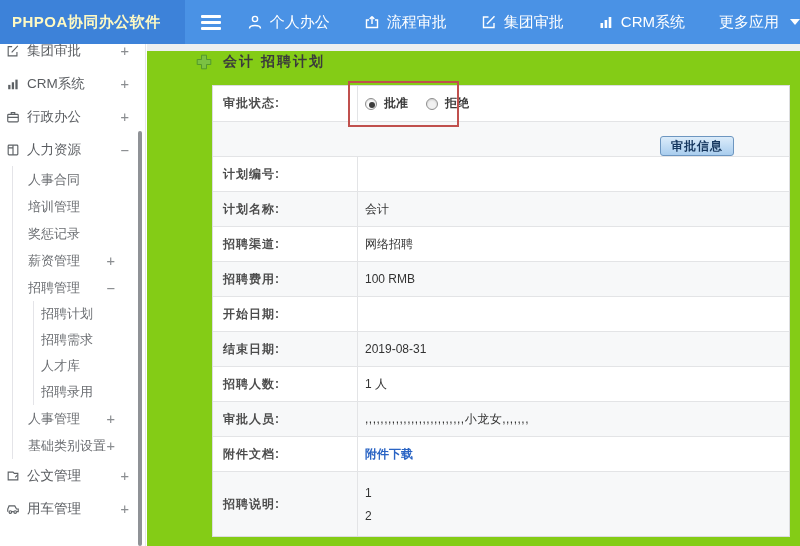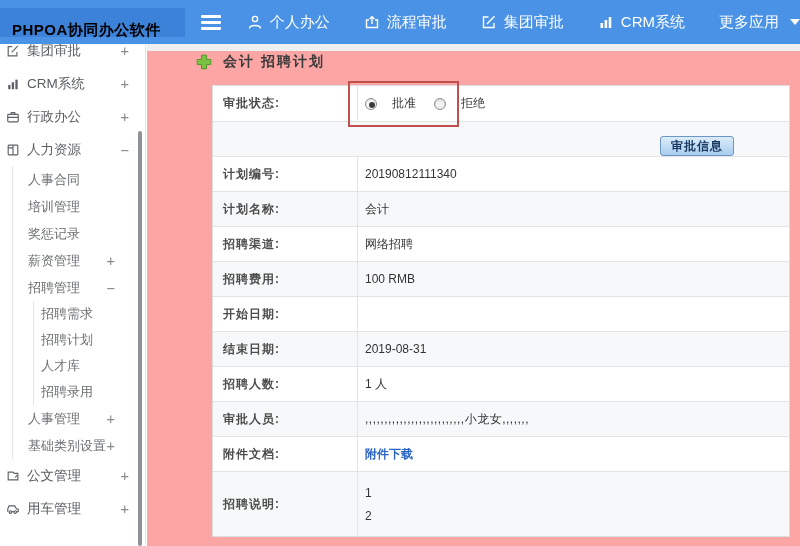--- a/index.html
+++ b/index.html
@@ -2,21 +2,21 @@
 <html><head>
 <meta charset="utf-8">
 <style>
   * { margin:0; padding:0; box-sizing:border-box; }
   html,body { width:800px; height:546px; overflow:hidden; }
   body { font-family:"Liberation Sans","DejaVu Sans",sans-serif; background:#fff; }
   .screen { position:relative; width:800px; height:546px; overflow:hidden; background:#fff; }
 
   
   .navbar { position:absolute; left:0; top:0; width:800px; height:44px; background:#4a92e5; display:flex; align-items:center; z-index:30; }
-  .brand { width:190px; height:29px; line-height:44px; background:#3d82d9; color:#000000; font-size:15px; font-weight:bold; padding-left:12px; letter-spacing:.5px; }
+  .brand { width:190px; height:44px; line-height:44px; background:#3d82d9; color:#fef9c3; font-size:15px; font-weight:bold; padding-left:12px; letter-spacing:.5px; }
   .hamburger { margin-left:16px; width:20px; display:flex; flex-direction:column; gap:3px; cursor:pointer; }
   .hamburger i { display:block; height:3px; background:#fff; border-radius:1px; }
   .nav-items { display:flex; align-items:center; margin-left:26px; gap:34px; }
   .nav-item { display:flex; align-items:center; gap:7px; color:#fff; font-size:15px; cursor:pointer; white-space:nowrap; }
   .nav-item svg { display:block; }
   .caret { width:0; height:0; border-left:5px solid transparent; border-right:5px solid transparent; border-top:6px solid #fff; margin-left:4px; }
 
   
   .sidebar { position:absolute; left:0; top:44px; width:146px; height:502px; background:#fff; border-right:1px solid #e4e6e8; overflow:hidden; z-index:20; }
   .side-scroll { position:absolute; left:138px; top:87px; width:4px; height:415px; background:#8f9296; border-radius:2px; z-index:25; }
@@ -25,37 +25,37 @@
   .s-item .lbl { white-space:nowrap; }
   .lv0 { height:33px; padding:0 16px 0 6px; font-size:13.5px; }
   .lv0 svg { margin-right:7px; flex:0 0 auto; }
   .exp { margin-left:auto; color:#8a8d90; font-size:14px; font-family:"DejaVu Sans Mono",monospace; }
   .group1 { border-left:1px solid #e4e4e8; margin-left:12px; }
   .group1 .s-item { height:27px; padding:0 30px 0 15px; font-size:13px; color:#6b6e72; }
   .group2 { border-left:1px solid #e4e4e8; margin-left:20px; }
   .group2 .s-item { height:26px; padding:0 30px 0 7px; font-size:13px; color:#6b6e72; }
 
   
-  .main { position:absolute; left:147px; top:44px; width:653px; height:502px; background:#fca5a5; }
+  .main { position:absolute; left:147px; top:44px; width:653px; height:502px; background:#84cc16; }
   .top-strip { position:absolute; left:0; top:0; width:653px; height:7px; background:#edeff0; }
   .page-title { position:absolute; left:49px; top:9px; display:flex; align-items:center; gap:11px; }
   .page-title .txt { font-size:14px; font-weight:bold; color:#3b3b3b; letter-spacing:2px; }
 
   .form-table { position:absolute; left:65px; top:41px; width:578px; background:#fff; border:1px solid #dcdddf; }
   .trow { display:flex; min-height:35px; align-items:stretch; }
   .trow + .trow { border-top:1px solid #e3e4e6; }
   .trow:nth-child(even) { background:#f7f8f9; }
   .tlabel { width:145px; flex:0 0 145px; border-right:1px solid #e3e4e6; display:flex; align-items:center; padding-left:10px; font-size:12px; font-weight:bold; color:#4c4c4c; letter-spacing:1px; }
   .tvalue { flex:1; display:flex; align-items:center; padding-left:7px; font-size:12px; color:#333; }
   .row-status { height:34px; }
   .row-button { height:34px; justify-content:flex-end; align-items:flex-end; display:flex; padding-right:55px; }
   .row-desc { height:65px; }
   .row-desc .tvalue { flex-direction:column; align-items:flex-start; justify-content:center; gap:9px; }
   .radio-group { display:flex; align-items:center; gap:18px; }
-  .radio-opt { display:flex; align-items:center; gap:15px; font-size:12px; font-weight:normal; color:#3a3a3a; cursor:pointer; }
+  .radio-opt { display:flex; align-items:center; gap:7px; font-size:12px; font-weight:bold; color:#3a3a3a; cursor:pointer; }
   .rb { width:12px; height:12px; border-radius:50%; border:1px solid #8e8e8e; background:#f1f1f1; position:relative; box-shadow:inset 0 1px 2px rgba(0,0,0,.15); }
   .rb.checked { background:#fdfdfd; }
   .rb.checked::after { content:""; position:absolute; left:3px; top:3px; width:6px; height:6px; border-radius:50%; background:#3c3c3c; }
   .red-box { position:absolute; left:201px; top:37px; width:111px; height:46px; border:2px solid #c0504d; z-index:12; pointer-events:none; }
   .btn-approve { height:20px; padding:0 10px; font-size:12px; font-weight:bold; color:#16375f; background:linear-gradient(#dcecfa,#a9cdee); border:1px solid #6d96c0; border-radius:3px; cursor:pointer; font-family:inherit; letter-spacing:1px; }
   .link { color:#2a64c4; font-weight:bold; text-decoration:none; cursor:pointer; }
   .commas { letter-spacing:.5px; white-space:nowrap; overflow:hidden; }
 </style>
 </head>
 <body>
@@ -156,24 +156,24 @@
             <span class="lbl">薪资管理</span>
             <span class="exp">+</span>
           </div>
         <div class="s-item">
             <span class="lbl">招聘管理</span>
             <span class="exp">−</span>
           </div>
 
         <div class="group2">
           <div class="s-item">
+              <span class="lbl">招聘计划</span>
+            </div>
+          <div class="s-item">
               <span class="lbl">招聘需求</span>
-            </div>
-          <div class="s-item">
-              <span class="lbl">招聘计划</span>
             </div>
           <div class="s-item">
               <span class="lbl">人才库</span>
             </div>
           <div class="s-item">
               <span class="lbl">招聘录用</span>
             </div>
         </div>
 
         <div class="s-item">
@@ -237,21 +237,20 @@
           </div>
         </div>
       </div>
 
       <div class="trow row-button">
         <button class="btn-approve">审批信息</button>
       </div>
 
       <div class="trow">
         <div class="tlabel">计划编号:</div>
-        <div class="tvalue">20190812111340</div>
       </div>
       <div class="trow">
         <div class="tlabel">计划名称:</div>
         <div class="tvalue">会计</div>
       </div>
       <div class="trow">
         <div class="tlabel">招聘渠道:</div>
         <div class="tvalue">网络招聘</div>
       </div>
       <div class="trow">

